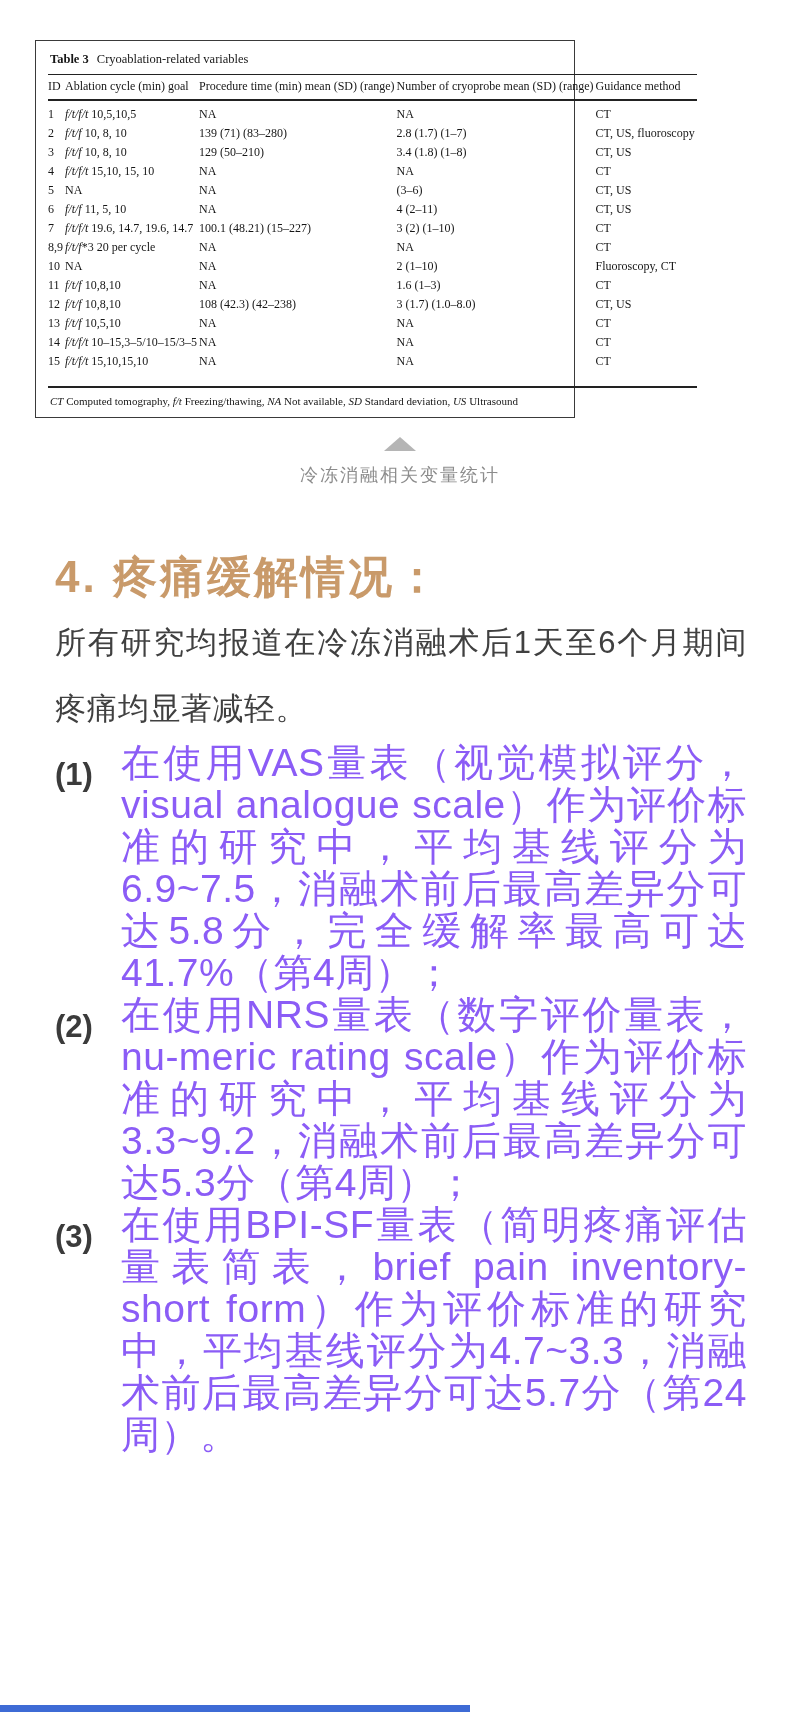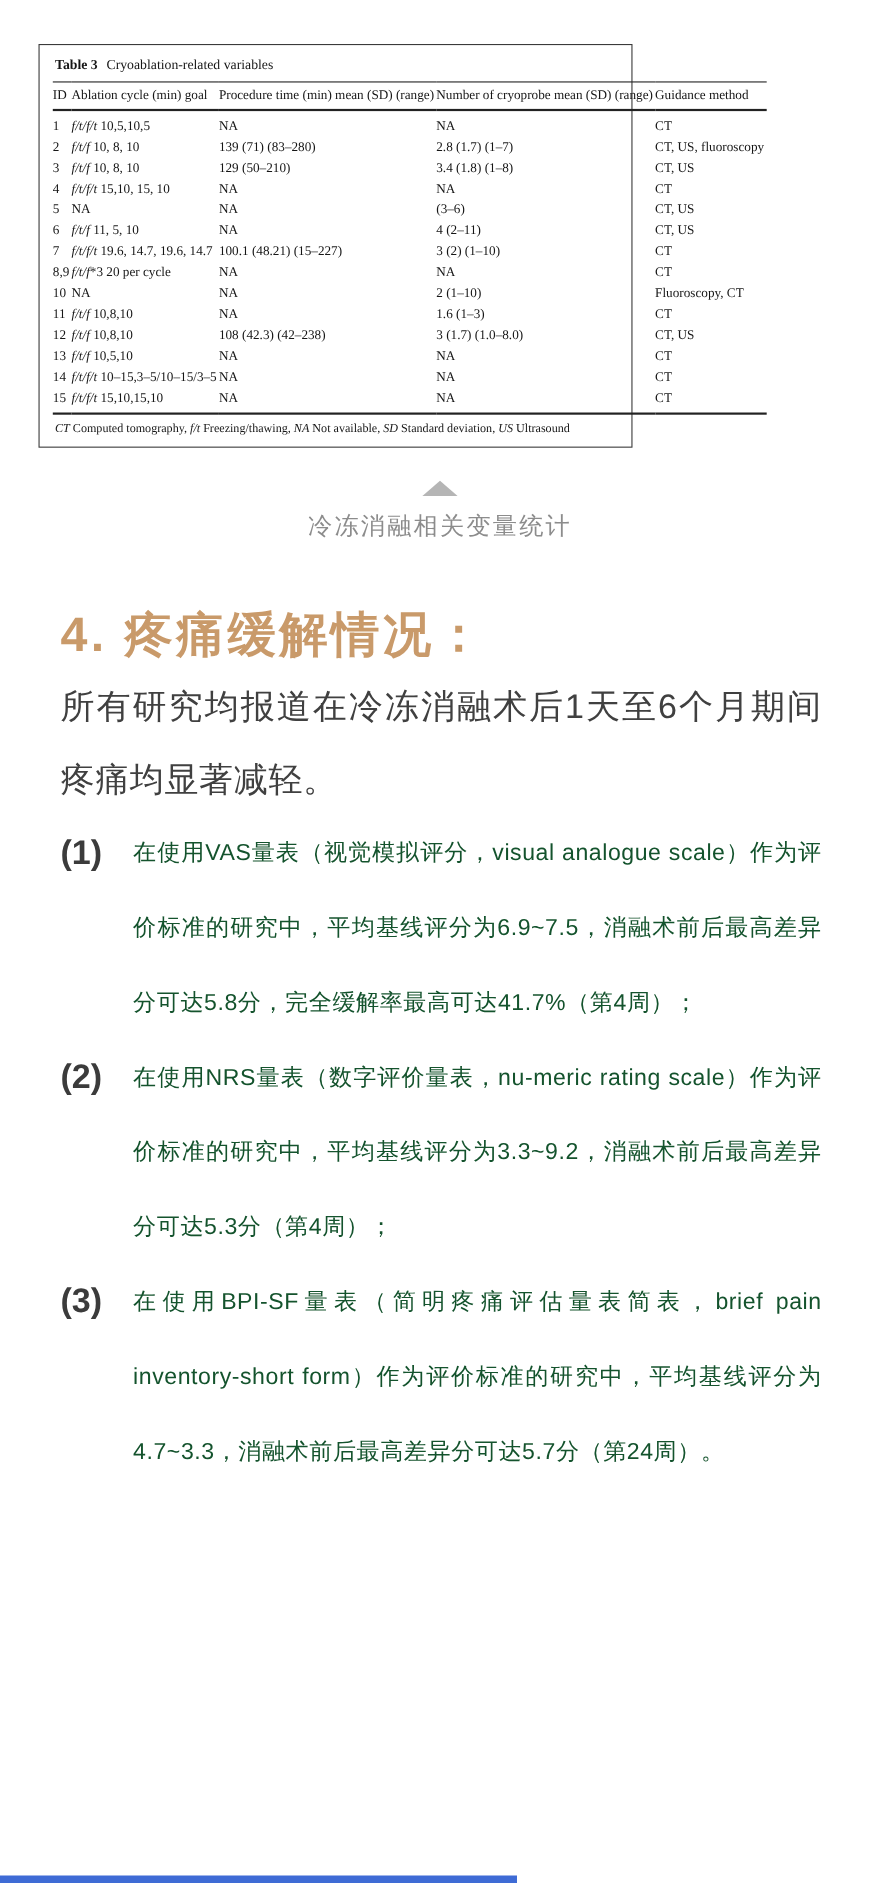--- a/index.html
+++ b/index.html
@@ -31,21 +31,21 @@
     border-top: 1px solid #222;
     border-bottom: 2px solid #222;
     padding: 3px 2px 4px 0;
     white-space: nowrap;
   }
   table.springer td {
     padding: 1px 2px 1px 0;
     vertical-align: top; white-space: nowrap;
   }
   table.springer tbody tr:first-child td { padding-top: 5px; }
-  table.springer tbody tr:last-child td { padding-bottom: 5px; border-bottom: 2px solid #222; }
+  table.springer tbody tr:last-child td { padding-bottom: 16px; border-bottom: 2px solid #222; }
   .col-id { width: 29px; }
   .col-cycle { width: 172px; }
   .col-time { width: 196px; }
   .col-probe { width: 192px; }
   .tbl-footnote {
     font-size: 11px; line-height: 14px;
     padding: 6px 0 2px 2px; color: #161616;
   }
   .tbl-footnote i, table.springer i { font-style: italic; }
 
@@ -56,21 +56,21 @@
   }
   .tri-up {
     display: inline-block; width: 0; height: 0;
     border-left: 16px solid transparent;
     border-right: 16px solid transparent;
     border-bottom: 14px solid #b5b5b5;
   }
   .fig-caption {
     position: absolute; left: 0; top: 463px; width: 800px;
     text-align: center;
-    font-size: 22px; letter-spacing: 2px; color: #8c8c8c;
+    font-size: 18px; letter-spacing: 2px; color: #8c8c8c;
   }
 
   
   .section-heading {
     position: absolute; left: 55px; top: 548px; width: 690px;
     font-size: 44px; font-weight: bold; letter-spacing: 3px;
     color: #c99a6a;
   }
   .intro-para {
     position: absolute; left: 55px; top: 610px; width: 692px;
@@ -82,23 +82,23 @@
     position: absolute; left: 55px; top: 742px; width: 692px;
   }
   .num-item { display: flex; margin-bottom: 0; }
   .num-item .num {
     width: 66px; flex: 0 0 66px;
     font-size: 31px; line-height: 66px; font-weight: bold;
     color: #3b3b3b;
   }
   .num-item .txt {
     flex: 1;
-    font-size: 21px; line-height: 68px; letter-spacing: 0.5px;
+    font-size: 39px; line-height: 42px; letter-spacing: 0.5px;
     text-align: justify; text-justify: inter-character;
-    color: #14532d;
+    color: #8b5cf6;
   }
 
   
   .bottom-bar {
     position: absolute; left: 0; bottom: 0;
     width: 470px; height: 7px;
     background: #3e6bd5;
   }
 </style>
 </head>

